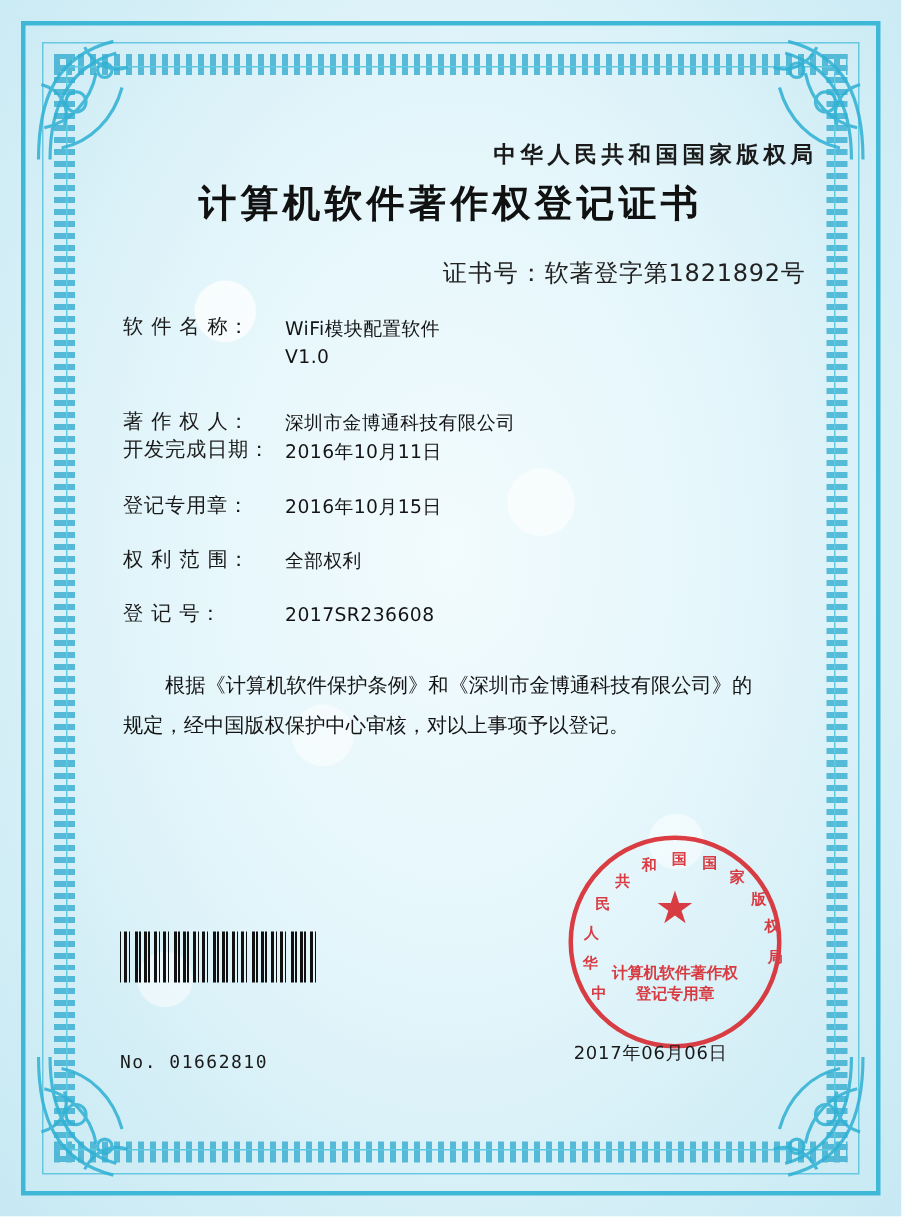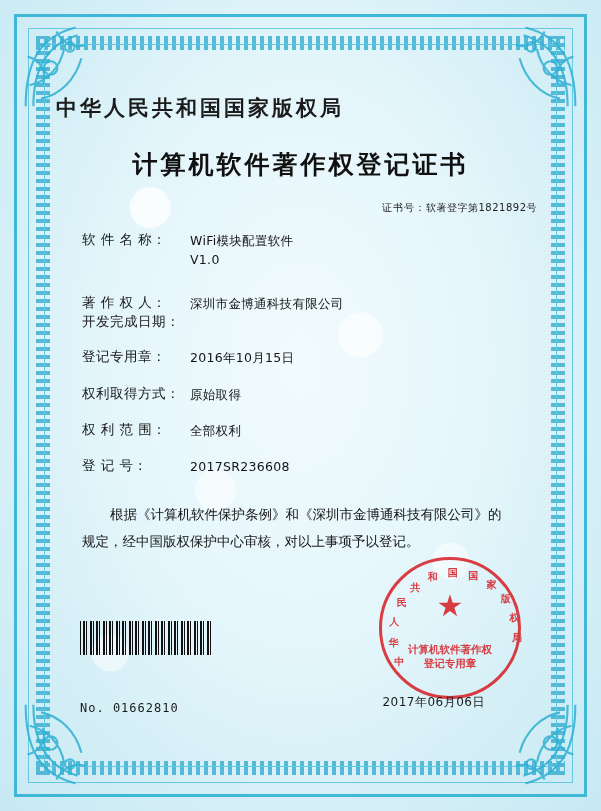--- a/index.html
+++ b/index.html
@@ -80,43 +80,43 @@
     pointer-events: none;
   }
 
   .content {
     position: absolute;
     left: 56px; top: 56px; right: 56px; bottom: 56px;
   }
 
   
   .title-issuer {
-    text-align: left;
+    text-align: right;
     margin-top: 38px;
-    font-size: 21px;
+    font-size: 15px;
     letter-spacing: 3px;
     color: #1b1b1b;
     font-family: "DejaVu Serif", serif;
     font-weight: bold;
   }
   .title-main {
     text-align: center;
-    margin-top: 26px;
+    margin-top: 6px;
     font-size: 25px;
     letter-spacing: 3px;
     color: #111111;
     font-family: "DejaVu Serif", serif;
     font-weight: bold;
   }
 
   .cert-no-line {
     margin-top: 20px;
     text-align: right;
     padding-right: 8px;
-    font-size: 10px;
+    font-size: 16px;
     color: #222;
     font-family: "DejaVu Sans", sans-serif;
   }
   .cert-no-line .lbl { letter-spacing: 1px; }
   .cert-no-line .val { letter-spacing: 0.5px; }
 
   
   .fields {
     margin-top: 16px;
     padding-left: 26px;
@@ -319,31 +319,28 @@
 V1.0</div>
       </div>
 
       <div class="row">
         <div class="label">著 作 权 人：</div>
         <div class="value">深圳市金博通科技有限公司</div>
       </div>
 
       <div class="row tight">
         <div class="label">开发完成日期：</div>
+        <div class="value">2016年10月11日</div>
       </div>
 
       <div class="row tight">
         <div class="label">登记专用章：</div>
         <div class="value">2016年10月15日</div>
       </div>
 
-      <div class="row tight">
-        <div class="label">权利取得方式：</div>
-        <div class="value">原始取得</div>
-      </div>
 
       <div class="row tight">
         <div class="label">权 利 范 围：</div>
         <div class="value">全部权利</div>
       </div>
 
       <div class="row tight">
         <div class="label">登 记 号：</div>
         <div class="value">2017SR236608</div>
       </div>

